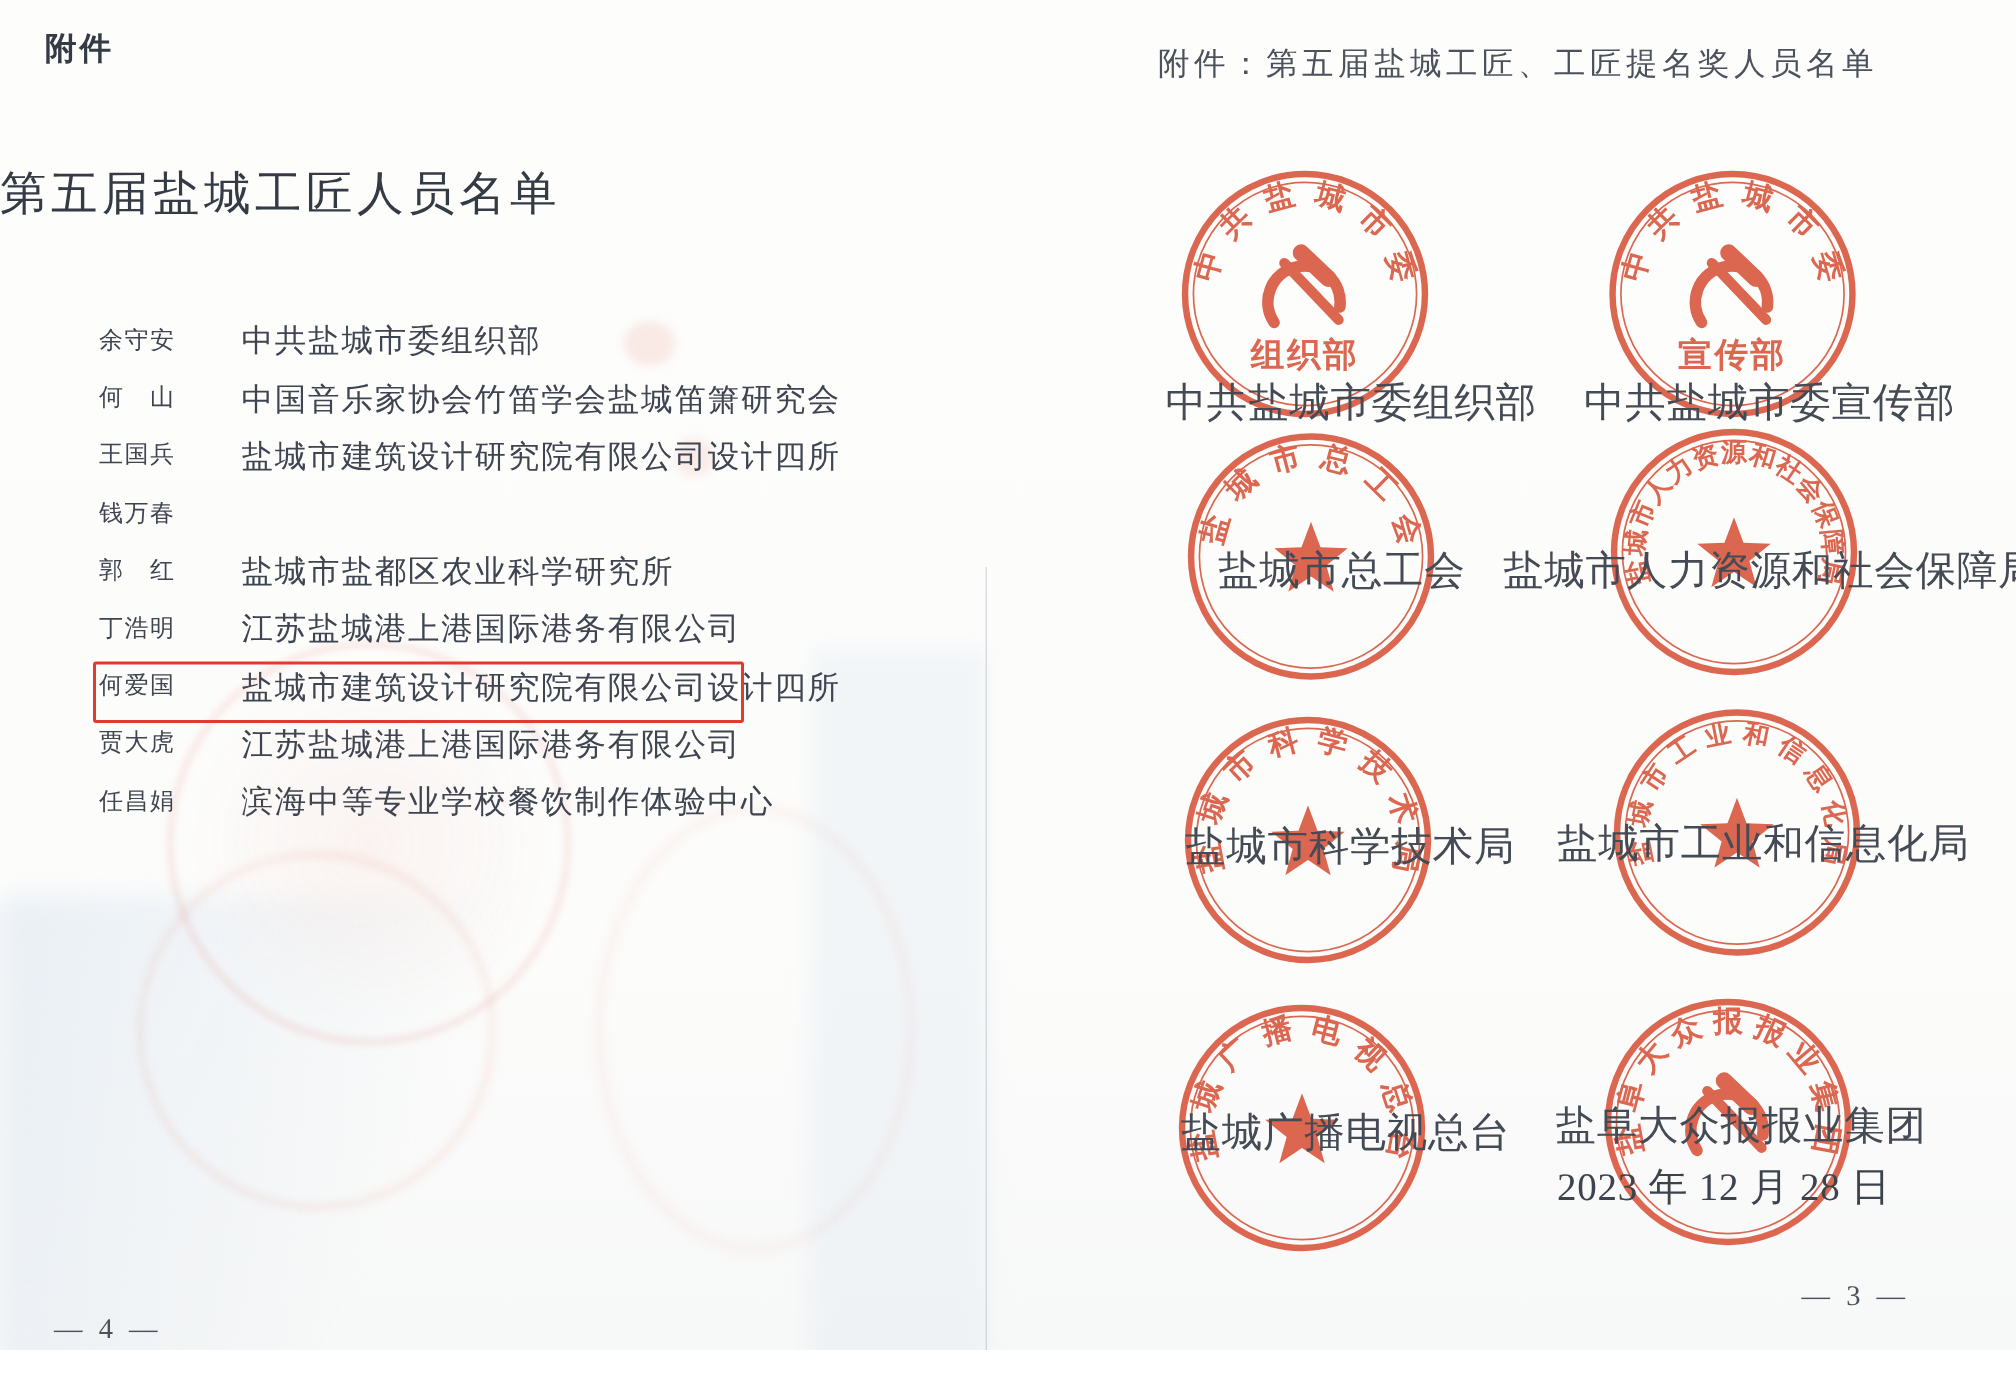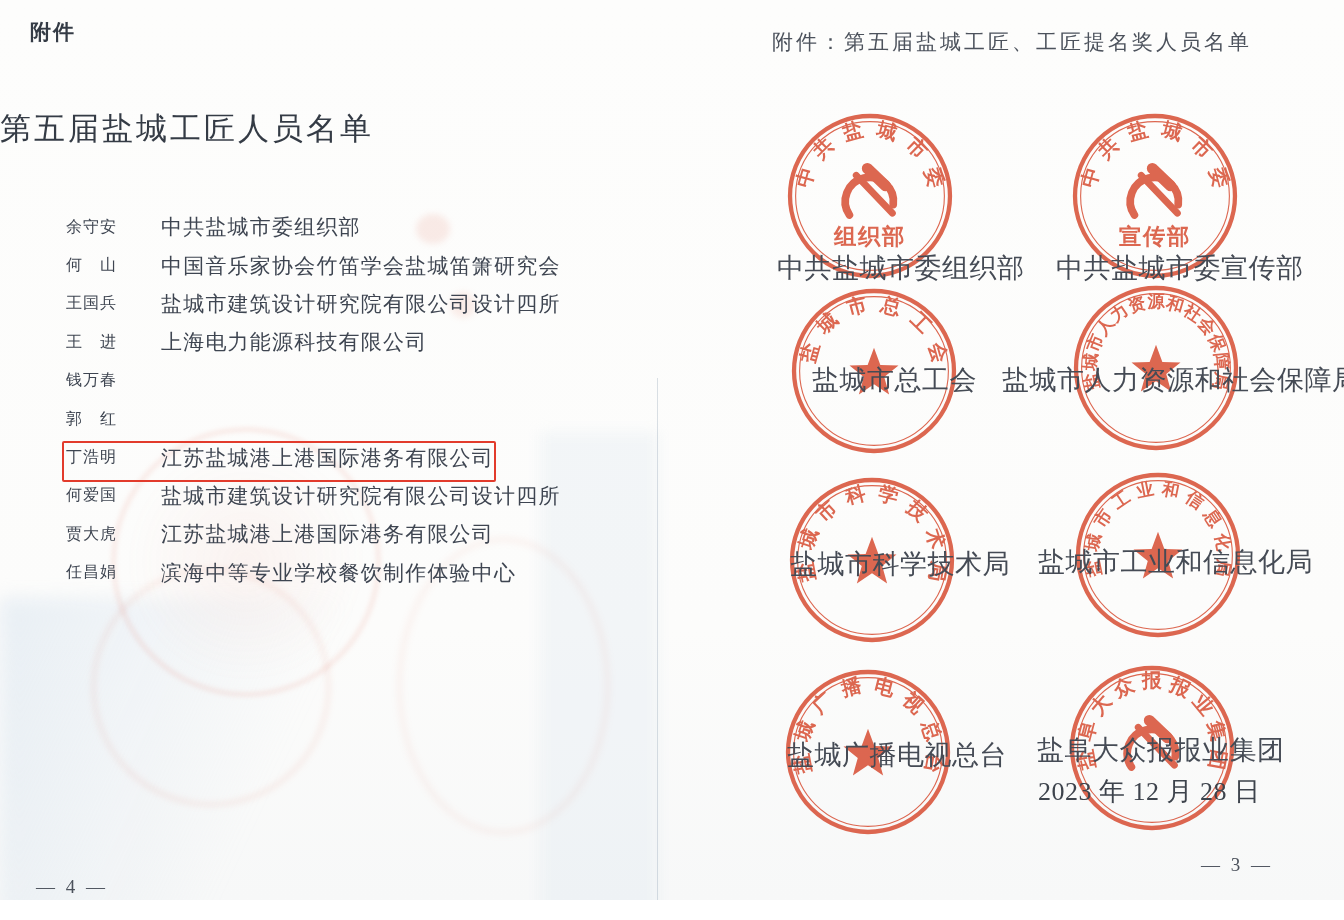--- a/index.html
+++ b/index.html
@@ -73,31 +73,28 @@
   <div class="row">
     <span class="nm">何　山</span>
     <span class="org">中国音乐家协会竹笛学会盐城笛箫研究会</span>
   </div>
 
   <div class="row">
     <span class="nm">王国兵</span>
     <span class="org">盐城市建筑设计研究院有限公司设计四所</span>
   </div>
 
-  <div class="row">
-    <span class="nm">王　进</span>
-    <span class="org">上海电力能源科技有限公司</span>
-  </div>
 
   <div class="row">
     <span class="nm">钱万春</span>
   </div>
 
   <div class="row">
     <span class="nm">郭　红</span>
+    <span class="org">盐城市盐都区农业科学研究所</span>
   </div>
 
   <div class="row">
     <span class="nm">丁浩明</span>
     <span class="org">江苏盐城港上港国际港务有限公司</span>
   </div>
 
   <div class="row">
     <span class="nm">何爱国</span>
     <span class="org">盐城市建筑设计研究院有限公司设计四所</span>

